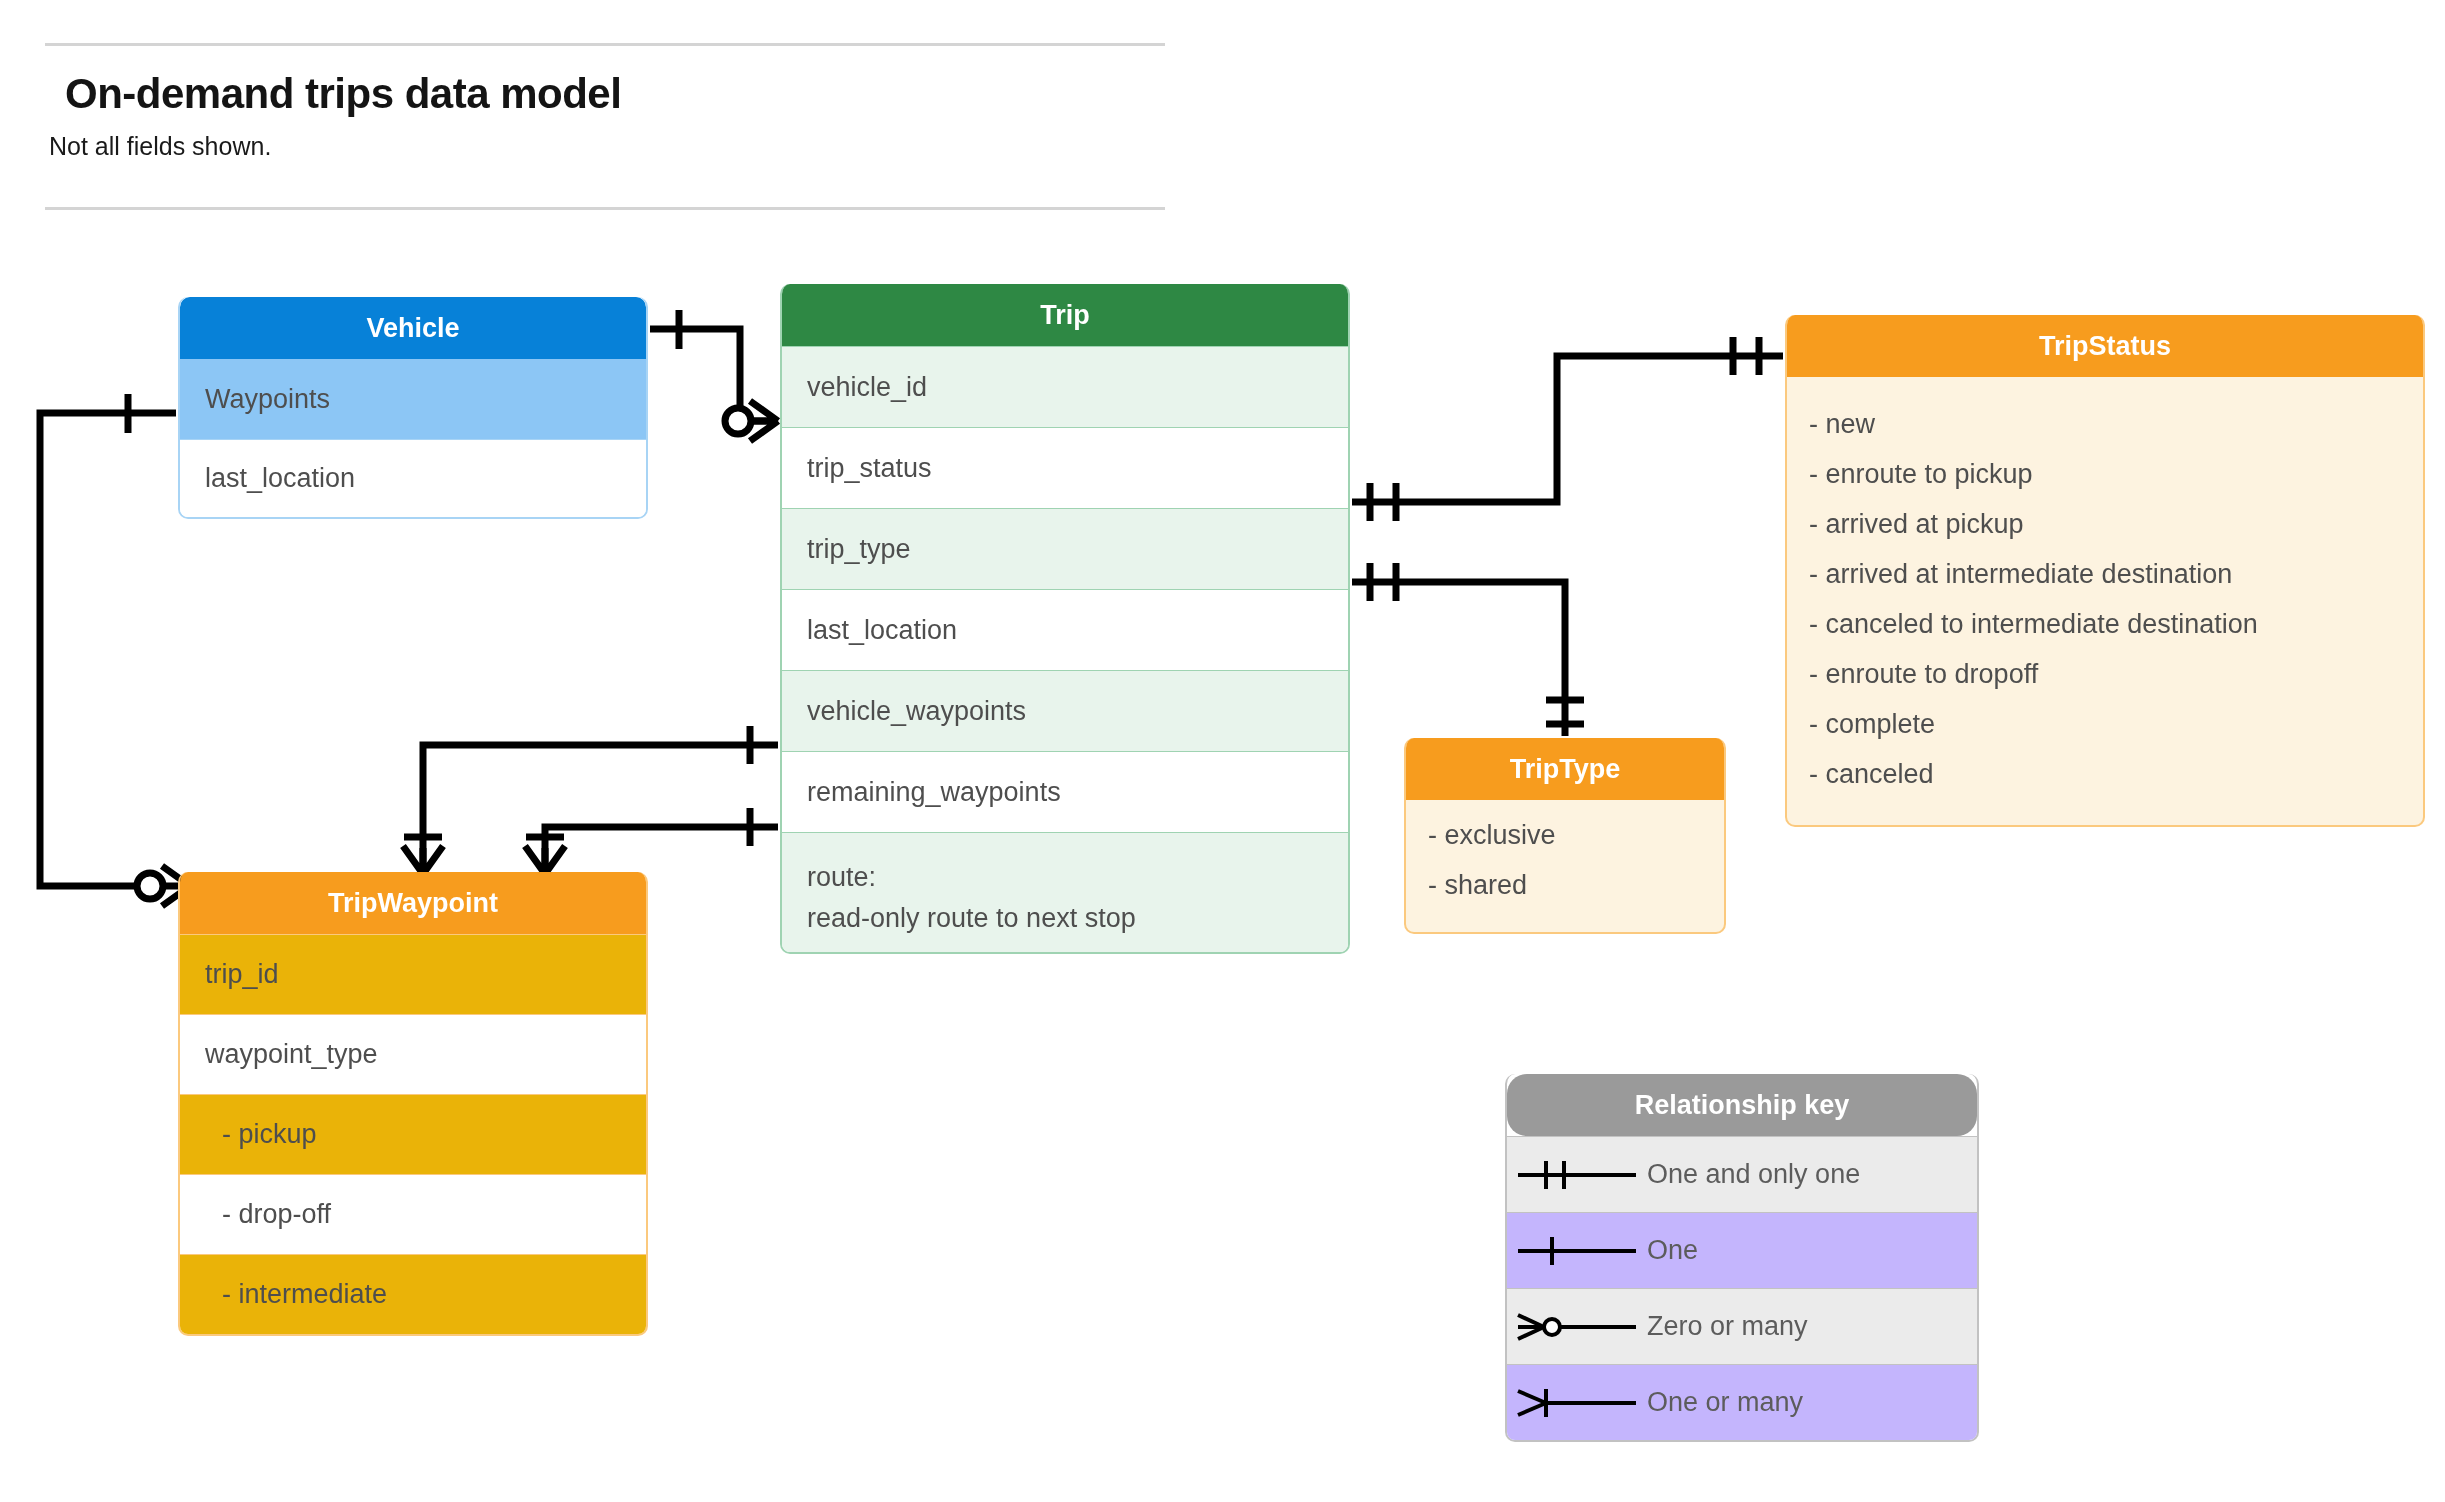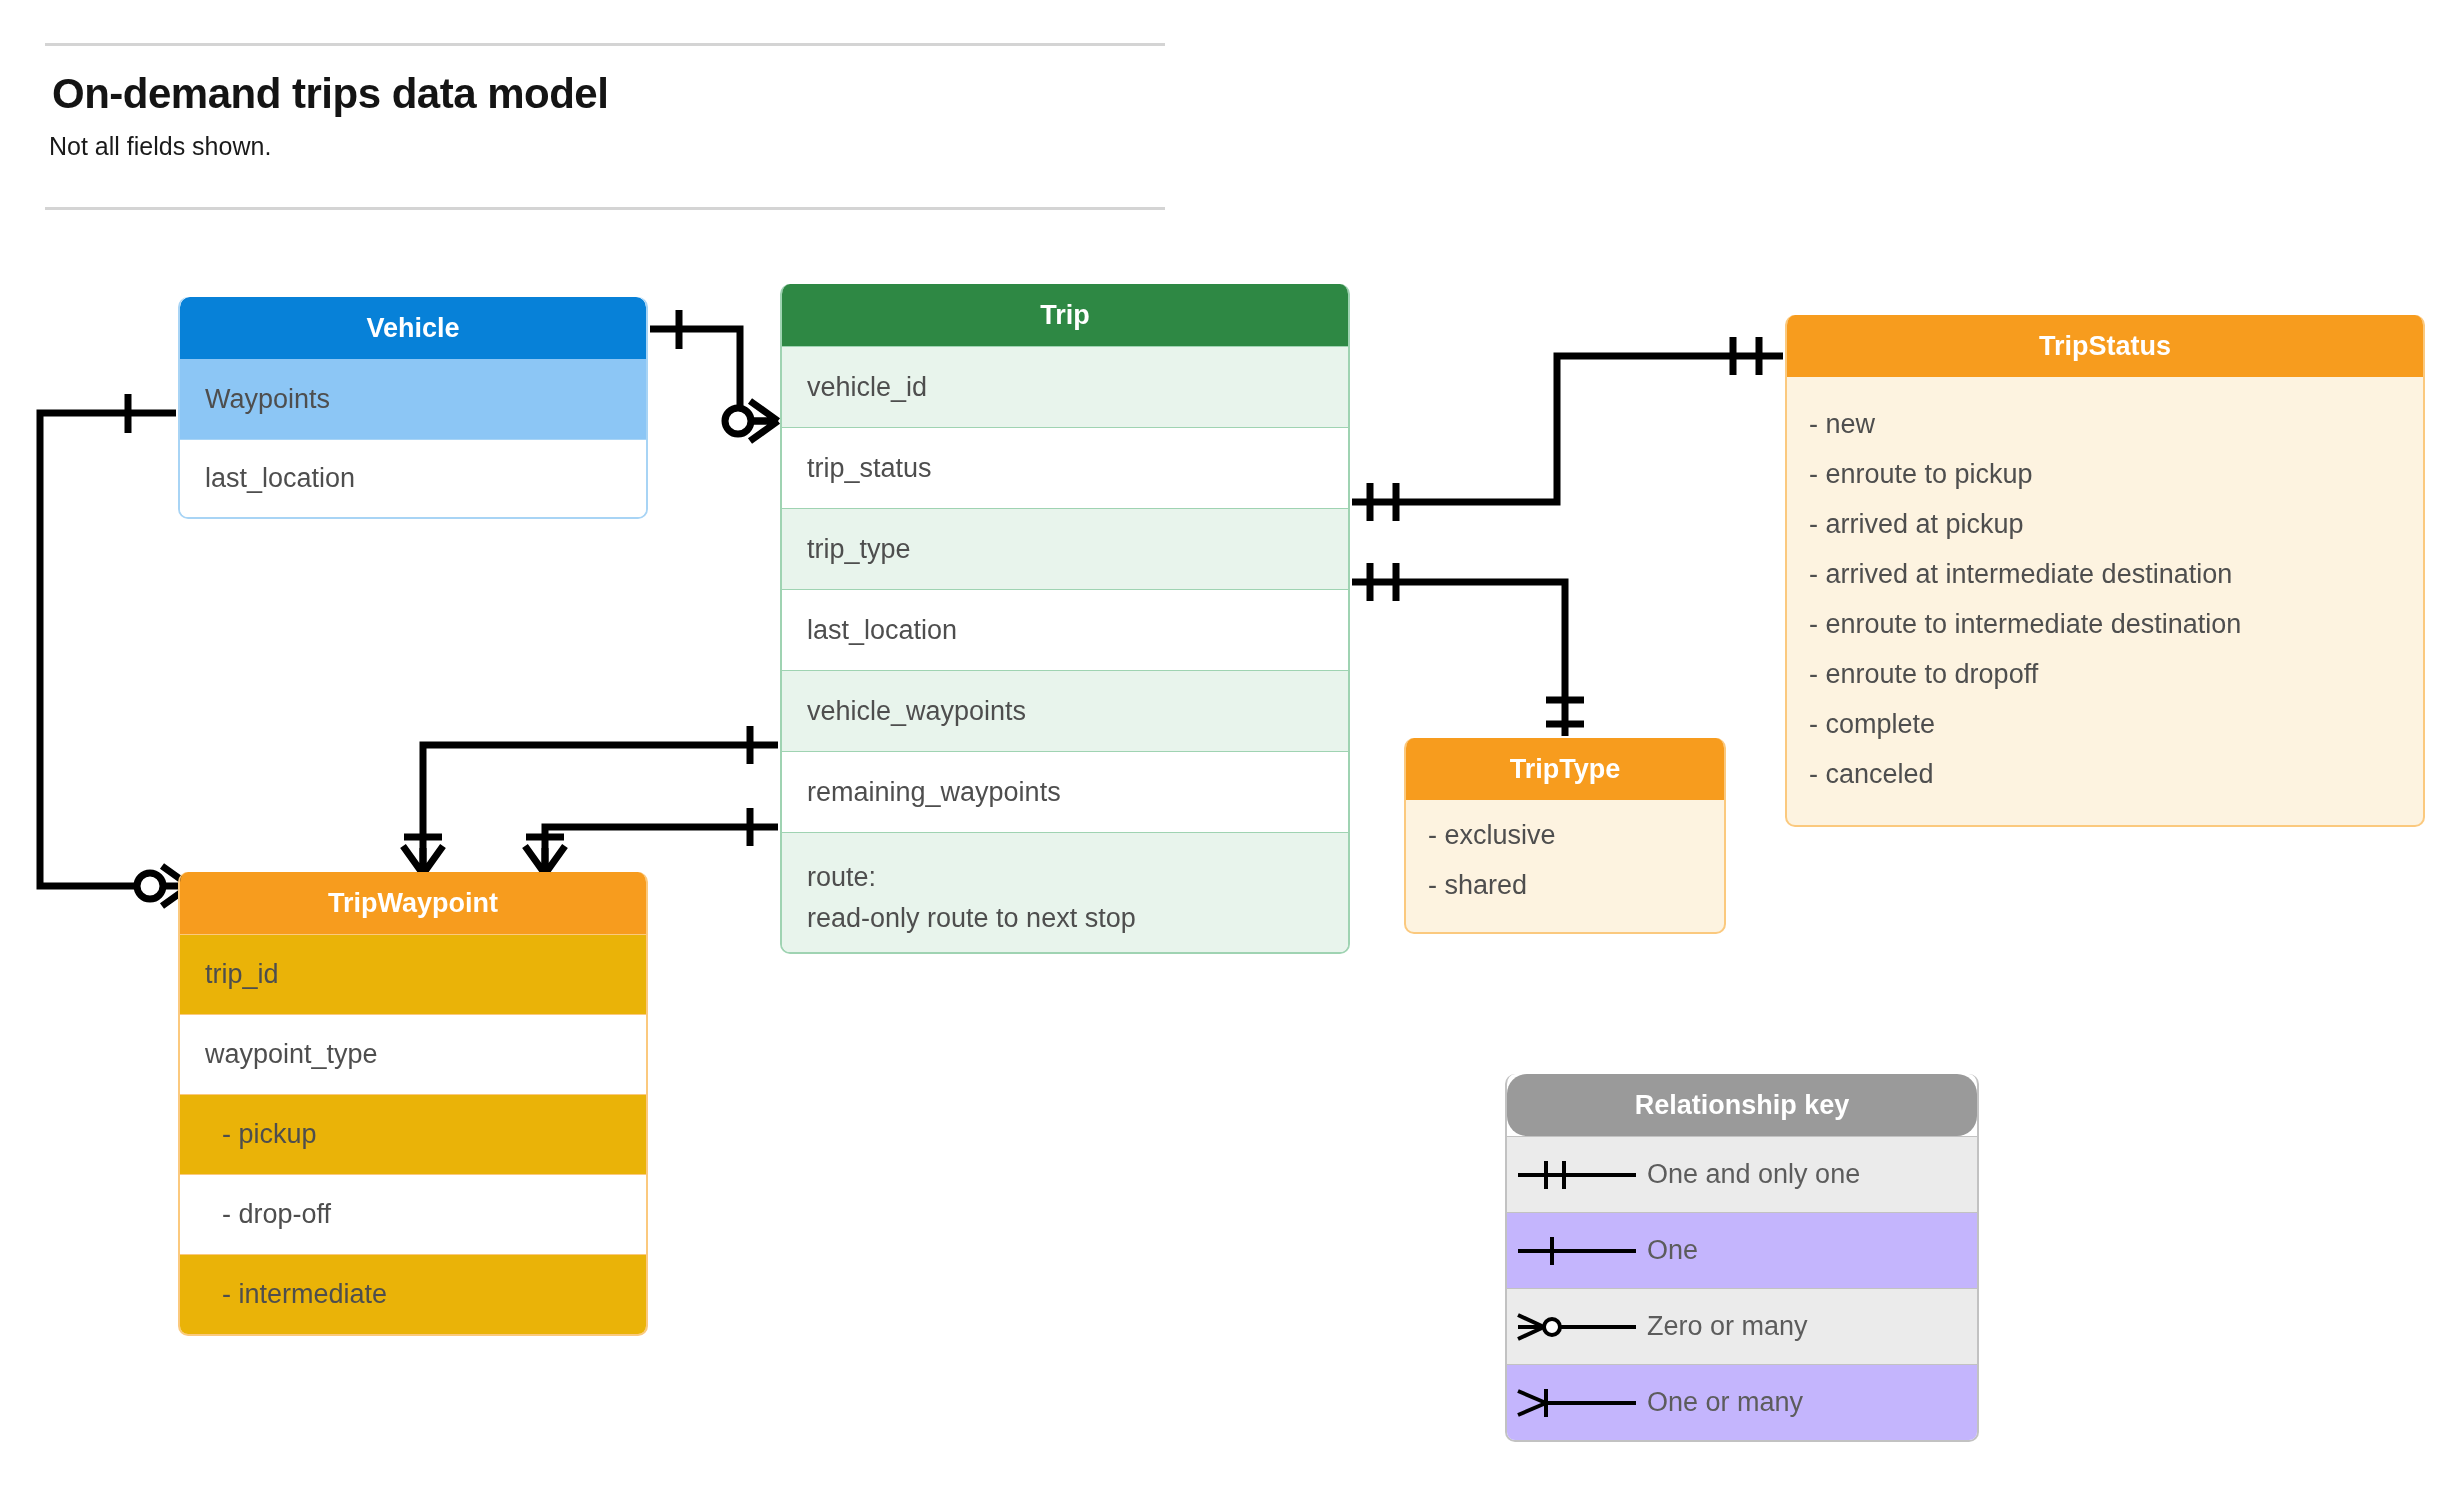--- a/index.html
+++ b/index.html
@@ -5,21 +5,21 @@
   html,body{margin:0;padding:0;background:#ffffff;}
   body{
     width:2445px;height:1502px;position:relative;overflow:hidden;
     font-family:"Liberation Sans","DejaVu Sans",sans-serif;
     -webkit-font-smoothing:antialiased;
   }
   .hdr-rule{position:absolute;left:45px;width:1120px;height:3px;background:#d4d4d4;}
   #rule-top{top:43px;}
   #rule-bottom{top:207px;}
   #page-title{
-    position:absolute;left:52px;top:70px;
+    position:absolute;left:65px;top:70px;
     font-size:42px;font-weight:bold;color:#141414;letter-spacing:-0.5px;
   }
   #page-subtitle{
     position:absolute;left:49px;top:132px;
     font-size:25px;color:#1a1a1a;
   }
 
   
   .entity{position:absolute;border-radius:10px;overflow:hidden;box-sizing:border-box;}
   .entity .ehead{
@@ -145,21 +145,21 @@
   </div>
 </div>
 
 <div class="entity" id="ent-tripstatus">
   <div class="ehead">TripStatus</div>
   <div class="listbody">
     <div class="litem">- new</div>
     <div class="litem">- enroute to pickup</div>
     <div class="litem">- arrived at pickup</div>
     <div class="litem">- arrived at intermediate destination</div>
-    <div class="litem">- enroute to intermediate destination</div>
+    <div class="litem">- canceled to intermediate destination</div>
     <div class="litem">- enroute to dropoff</div>
     <div class="litem">- complete</div>
     <div class="litem">- canceled</div>
   </div>
 </div>
 
 <div class="entity" id="ent-triptype">
   <div class="ehead">TripType</div>
   <div class="listbody">
     <div class="litem">- exclusive</div>

